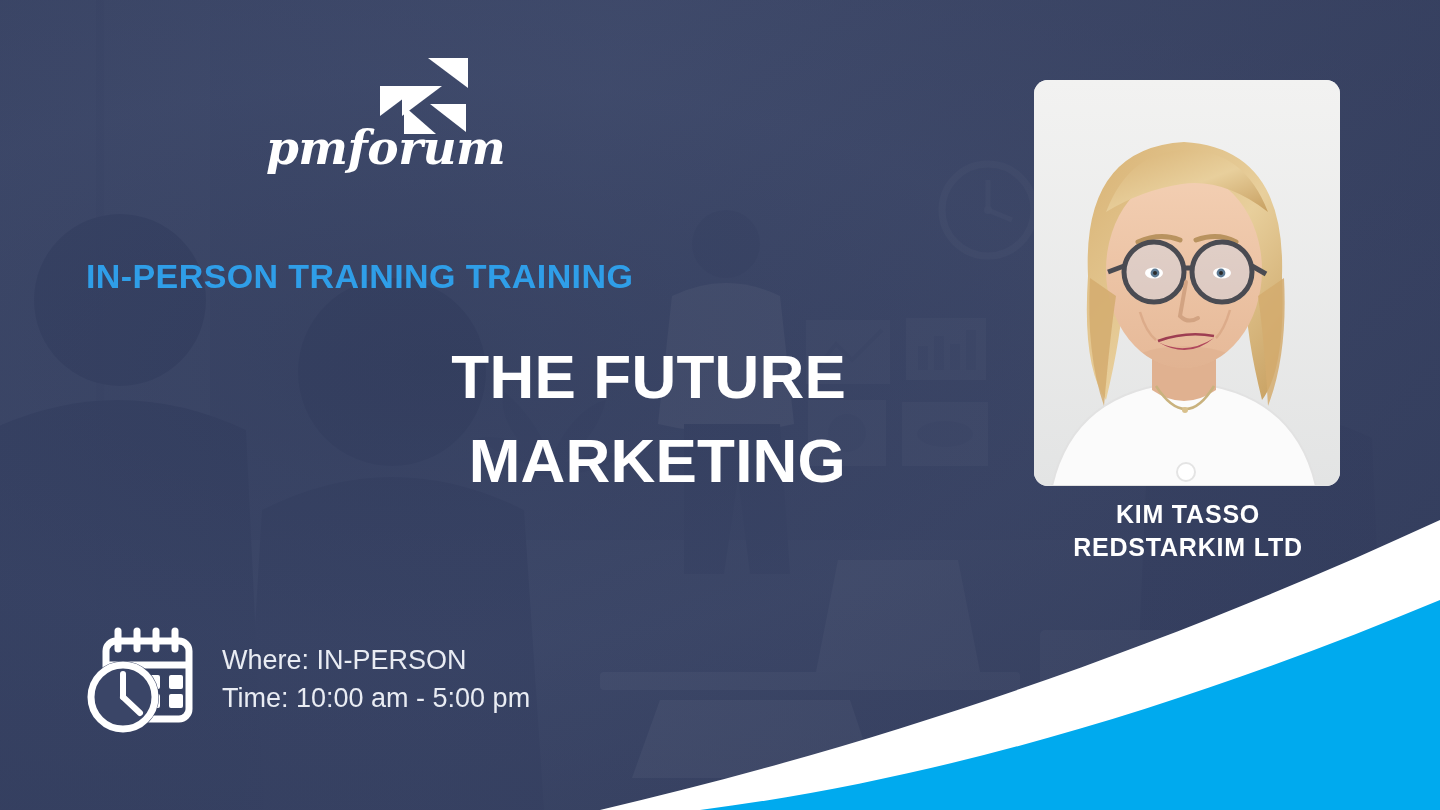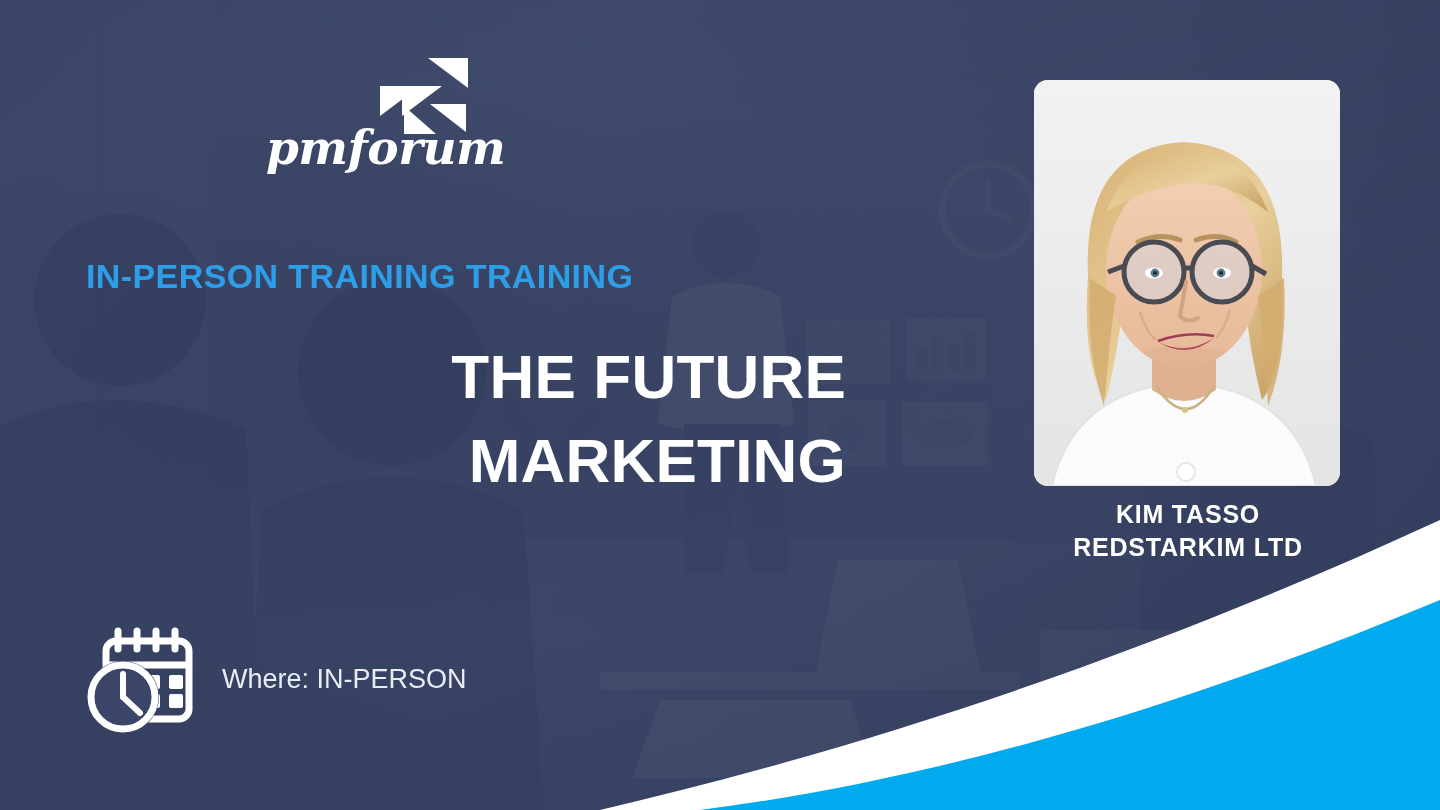--- a/index.html
+++ b/index.html
@@ -264,20 +264,21 @@
       </g>
       <circle cx="41" cy="72" r="36" fill="#3a4567"></circle>
       <circle cx="41" cy="72" r="32" fill="none" stroke="#ffffff" stroke-width="7"></circle>
       <g stroke="#ffffff" stroke-width="6" stroke-linecap="round">
         <line x1="41" y1="72" x2="41" y2="49"></line>
         <line x1="41" y1="72" x2="58" y2="88"></line>
       </g>
     </svg>
     <div class="detail-lines">
       <div>Where: IN-PERSON</div>
+      <div>Time: 10:00 am - 5:00 pm</div>
     </div>
   </div>
 
   <div class="portrait">
     <svg viewBox="0 0 306 406">
       <defs>
         <linearGradient id="bgP" x1="0" y1="0" x2="0" y2="1">
           <stop offset="0%" stop-color="#f2f2f1"></stop>
           <stop offset="100%" stop-color="#e3e4e4"></stop>
         </linearGradient>

